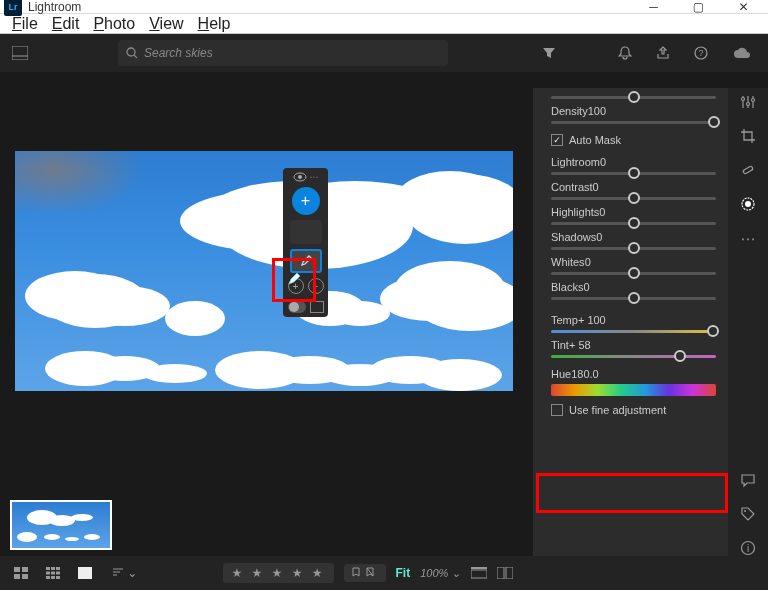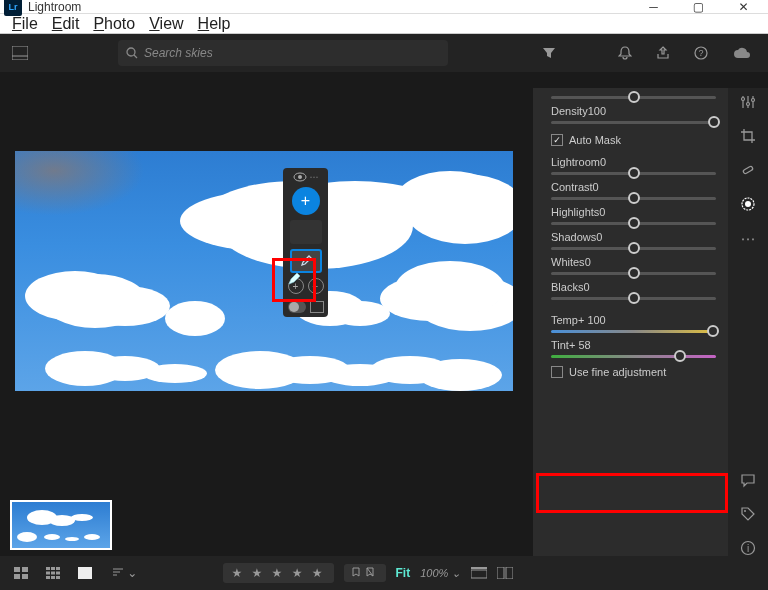--- a/index.html
+++ b/index.html
@@ -264,20 +264,27 @@
     <div class="prow">
         <div class="lab">
           <span>Tint</span>
           <span class="val">+ 58</span>
         </div>
         <div class="slider tint">
           <div class="knob bigknob" style="left:78%"></div>
         </div>
       </div>
 
+    <div class="prow" style="margin-top:10px">
+        <div class="lab">
+          <span>Hue</span>
+          <span class="val">180.0</span>
+        </div>
+        <div class="slider hue"></div>
+      </div>
 
     <div class="chk" style="margin-top:8px">
       <div class="box"></div>
       <span>Use fine adjustment</span>
     </div>
   </div>
 </div>
 
 <div class="redbox center"></div>
 <div class="brush-cursor">

